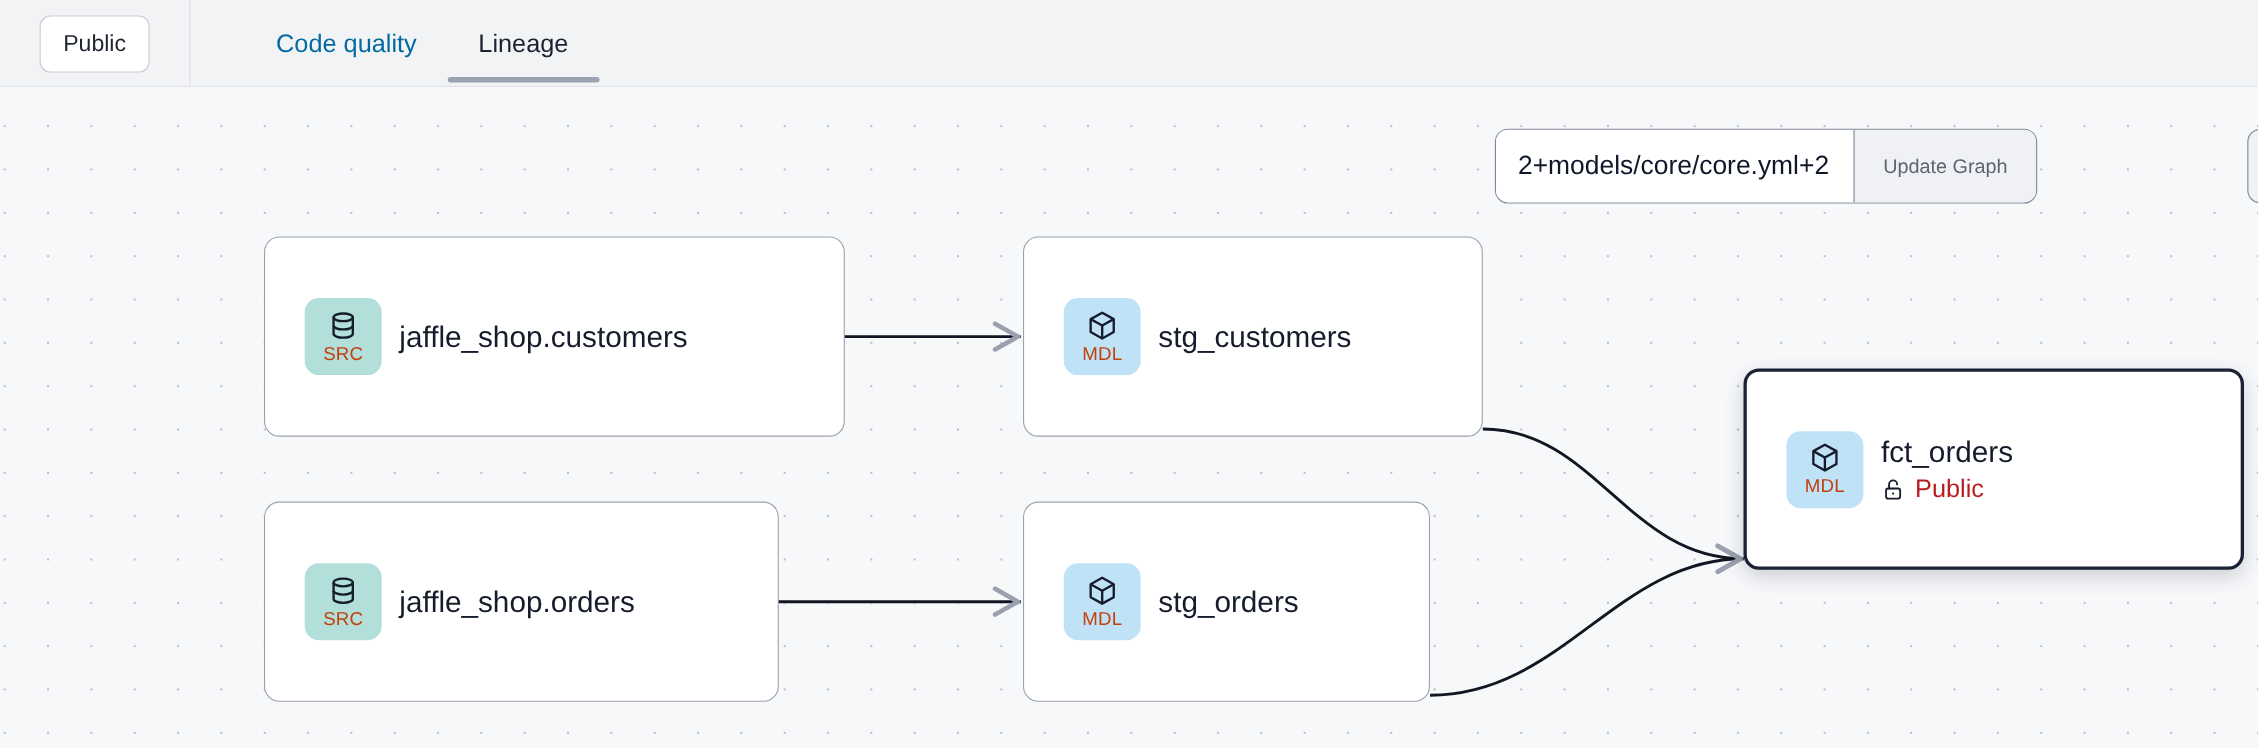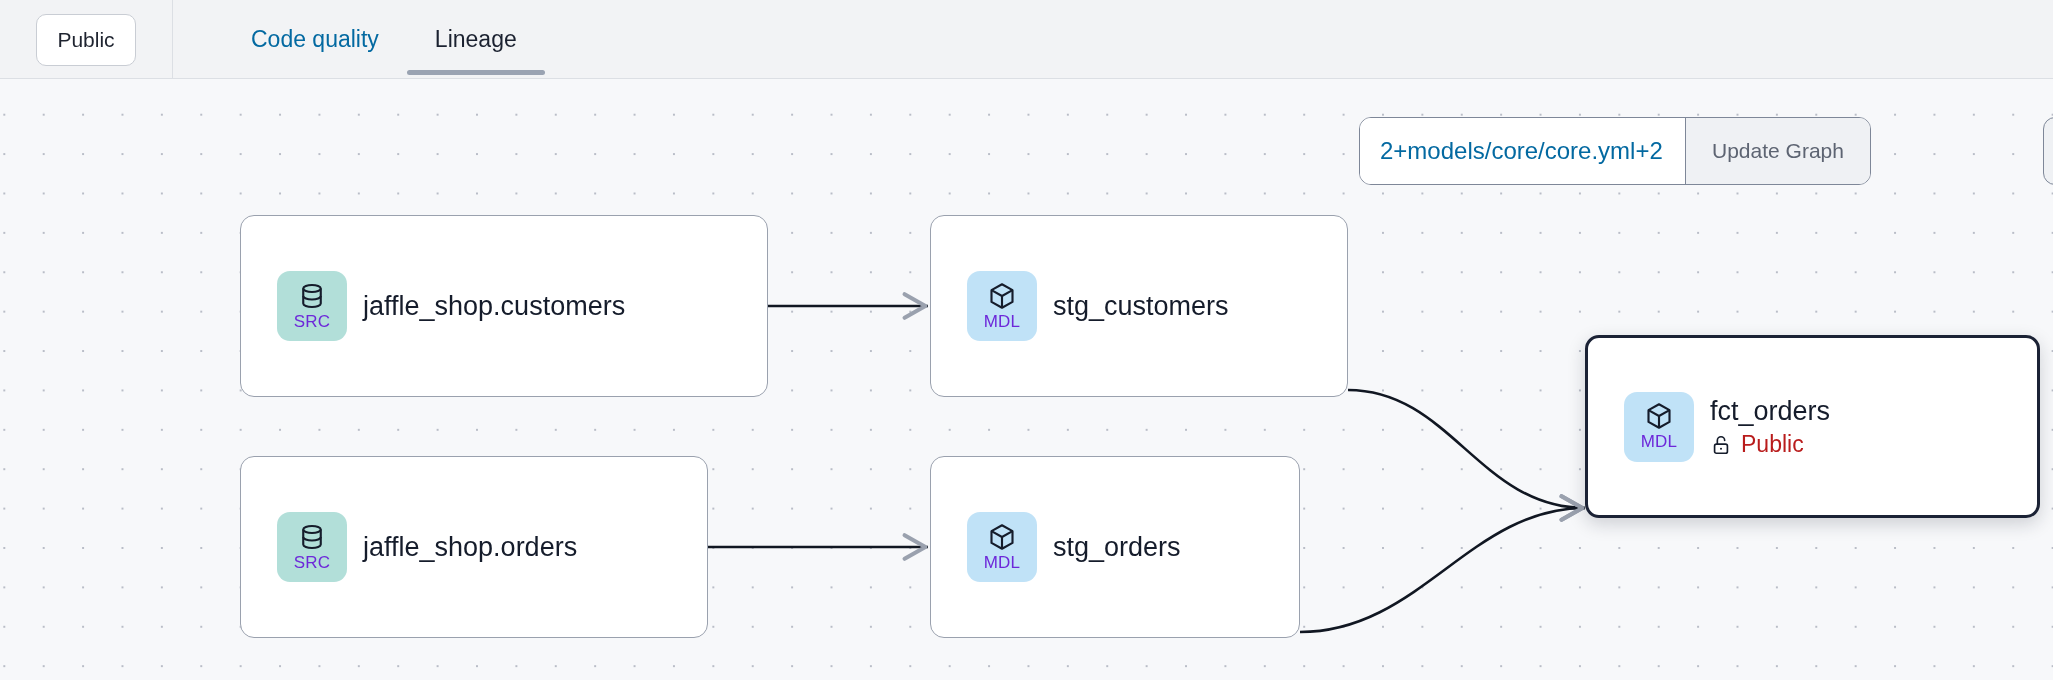--- a/index.html
+++ b/index.html
@@ -87,21 +87,21 @@
     width: 70px; height: 70px;
     border-radius: 13px;
     display: flex; flex-direction: column;
     align-items: center; justify-content: center;
     flex: 0 0 auto;
   }
   .badge.src { background: #b2dfd9; }
   .badge.mdl { background: #c0e2f7; }
   .badge svg { display: block; }
   .badge-text {
-    font-size: 17px; font-weight: 500; color: #6d28d9;
+    font-size: 17px; font-weight: 500; color: #c2410c;
     letter-spacing: 0.2px; margin-top: 1px;
     font-family: "Liberation Sans", sans-serif;
   }
   .node-body { margin-left: 16px; display: flex; flex-direction: column; justify-content: center; }
   .node-title { font-size: 27px; color: #151c2b; white-space: nowrap; line-height: 1.2; }
   .node-sub {
     display: flex; align-items: center; gap: 9px;
     font-size: 23px; color: #b91c1c; margin-top: 4px;
   }
 
@@ -114,30 +114,30 @@
     border-radius: 12px;
     background: #ffffff;
     overflow: hidden;
     z-index: 10;
   }
   .selector-input {
     width: 325px; height: 100%;
     border: none; outline: none;
     background: #ffffff;
     padding: 0 20px;
-    font-size: 24px; color: #0369a1;
+    font-size: 24px; color: #0f172a;
     font-family: "Liberation Sans", sans-serif;
   }
   .update-btn {
     display: flex; align-items: center; justify-content: center;
     padding: 0 26px;
     background: #eff1f4;
     border: none;
     border-left: 1.6px solid #7e8798;
-    font-size: 21px; color: #5d6472;
+    font-size: 18px; color: #5d6472;
     font-family: "Liberation Sans", sans-serif;
     cursor: pointer;
     white-space: nowrap;
   }
   .aux-panel {
     position: absolute; top: 38px; left: 2043px;
     width: 60px; height: 68px;
     border: 1.6px solid #7e8798;
     border-radius: 12px;
     background: #eff1f4;

